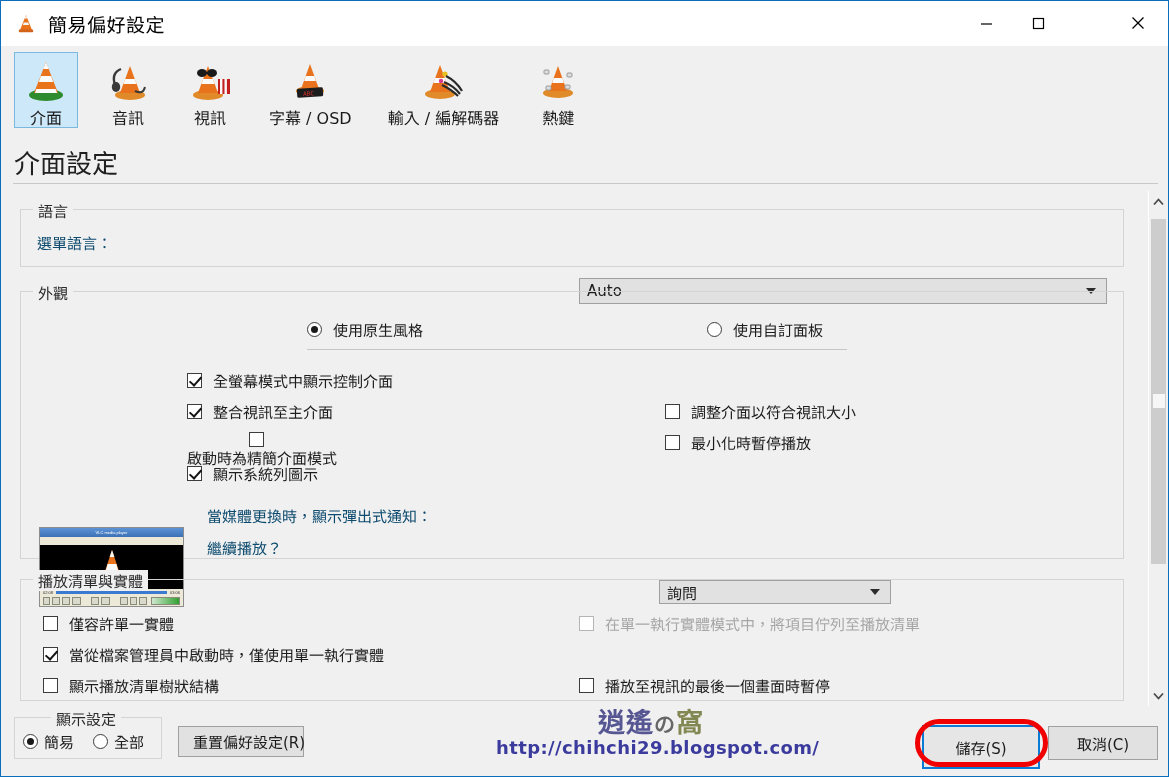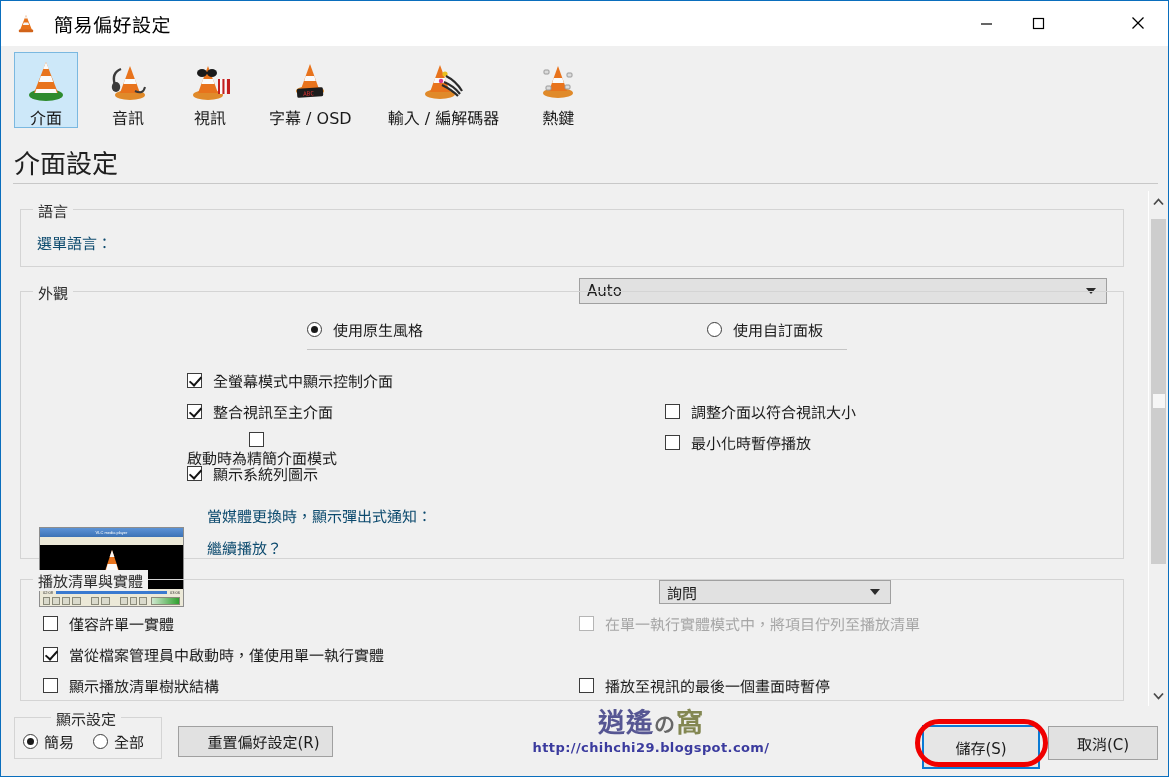--- a/index.html
+++ b/index.html
@@ -30,21 +30,20 @@
   #title-icon {
     margin-left: 14px; margin-right: 11px;
     width: 22px; height: 22px;
     position: relative;
   }
   #title-text {
     font-size: 19px;
     color: #000000;
     letter-spacing: 0.5px;
     font-family: "DejaVu Sans", sans-serif;
-    margin-left: 6px;
   }
   .winbtn {
     position: absolute; top: 0;
     width: 52px; height: 44px;
     display: flex; align-items: center; justify-content: center;
     cursor: default;
   }
   #btn-min { right: 156px; }
   #btn-max { right: 104px; }
   #btn-close { right: 0px; width: 60px; }
@@ -261,21 +260,21 @@
   .pushbtn {
     position: absolute;
     background: #e1e1e1;
     border: 1px solid #a0a0a0;
     display: flex; align-items: center; justify-content: center;
     font-size: 15px; color: #1b1b1b;
     font-family: "DejaVu Sans", sans-serif;
     cursor: default;
     white-space: nowrap;
   }
-  #btn-reset { left: 176px; top: 20px; width: 155px; height: 31px; padding-left: 16px; }
+  #btn-reset { left: 176px; top: 20px; width: 126px; height: 31px; padding-left: 16px; }
   #btn-save {
     left: 920px; top: 19px; width: 118px; height: 44px;
     border: 2px solid #0a7ad4;
     background: #e6e6e6;
   }
   #btn-cancel { left: 1046px; top: 20px; width: 110px; height: 34px; }
 
   #save-highlight {
     position: absolute;
     left: 913px; top: 13px;
@@ -298,21 +297,21 @@
     font-weight: bold;
     color: #4a4a8c;
     letter-spacing: 1px;
     line-height: 30px;
     font-family: "DejaVu Sans", sans-serif;
     opacity: .92;
   }
   #wm-logo .wm-o { color: #5c5c5c; font-size: 21px; }
   #wm-logo .wm-w { color: #7a7f45; }
   #wm-url {
-    font-size: 13px; font-weight: bold;
+    font-size: 18px; font-weight: bold;
     color: #3b3b9e;
     letter-spacing: .4px;
     font-family: "DejaVu Sans", sans-serif;
     line-height: 16px;
   }
 </style>
 </head>
 <body>
 
 <div id="window">

